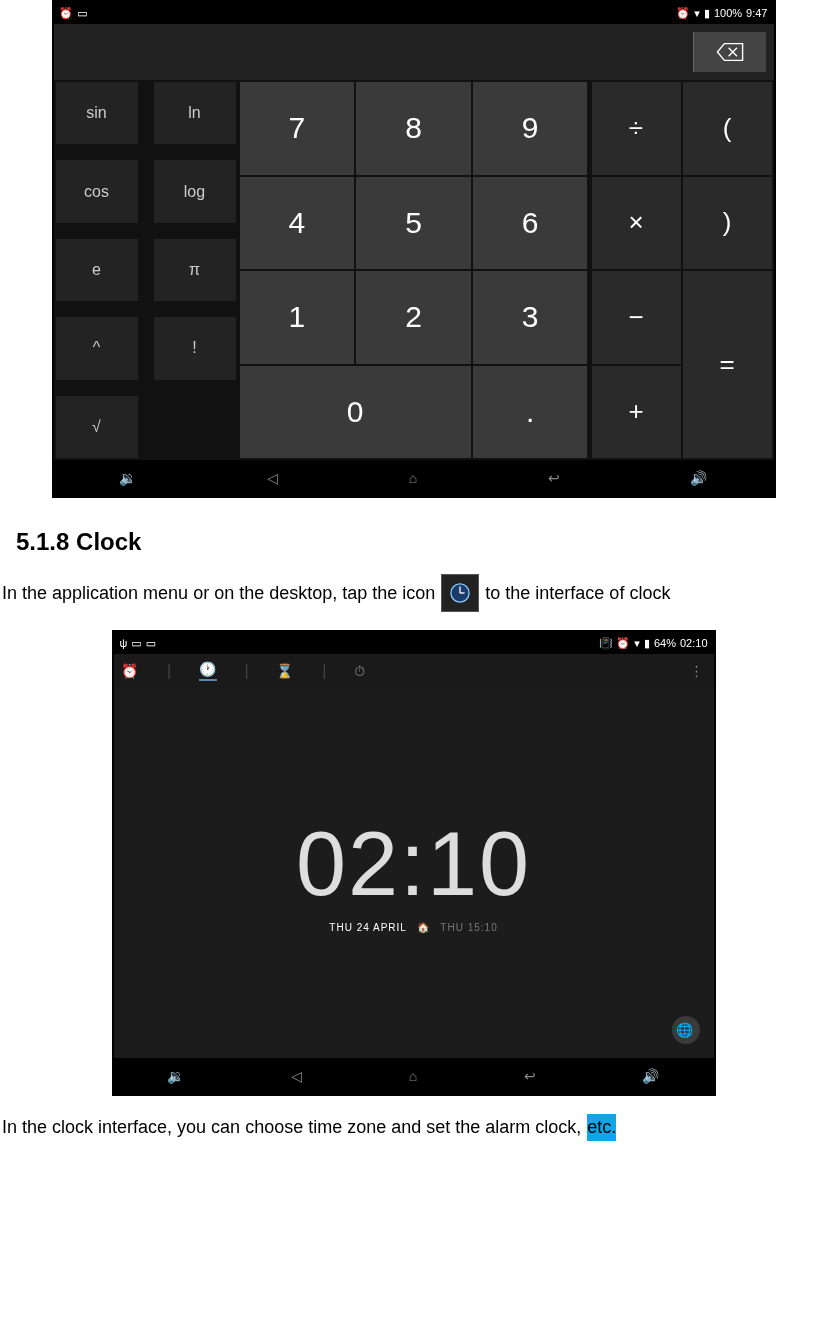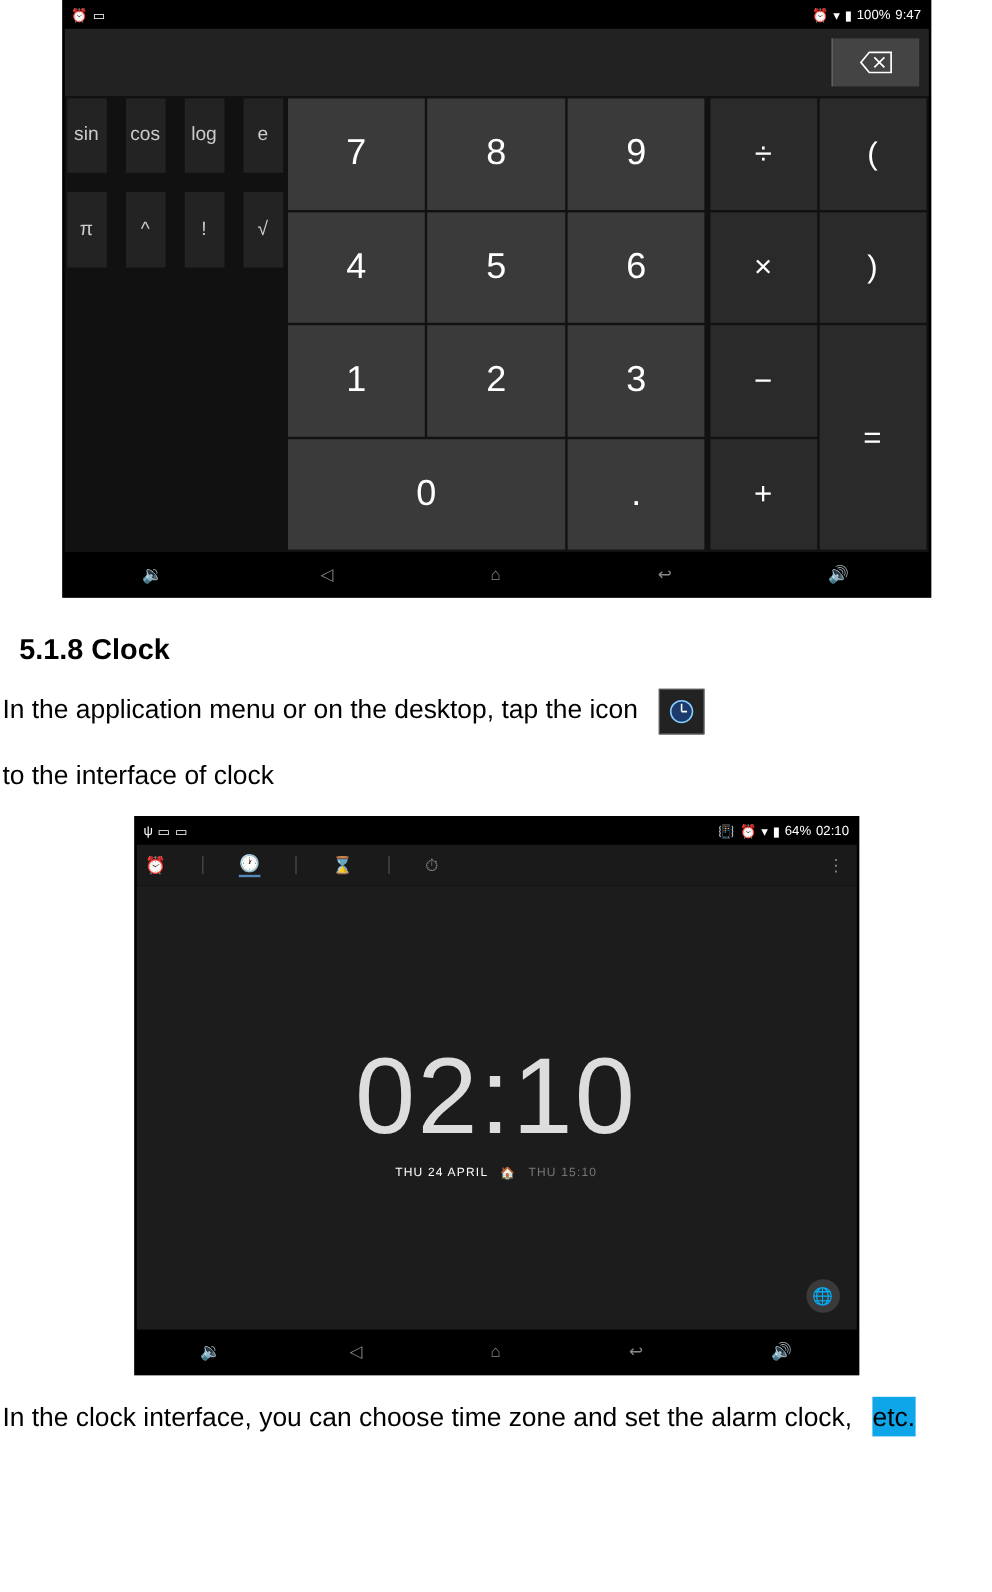--- a/index.html
+++ b/index.html
@@ -51,21 +51,21 @@
   }
   .backspace svg { width:28px; height:20px; fill:#fff;}
   .calc-body {
     display:flex;
     height: 380px;
     background:#111;
   }
   .calc-funcs {
     width: 180px;
     display:grid;
-    grid-template-columns: 1fr 1fr 1fr 1fr;
+    grid-template-columns: 1fr 1fr;
     grid-template-rows: repeat(5,1fr);
     gap:16px;
     background:#111;
     padding:2px;
   }
   .calc-funcs .btn {
     background:#232323;
     color:#ccc;
     display:flex;
     align-items:center;
@@ -117,27 +117,27 @@
   }
   .android-navbar span { font-size:14px;}
   
   
   .section-heading {
     font-size: 24px;
     font-weight: bold;
     margin: 10px 0 18px 16px;
   }
   .para {
-    font-size: 22px;
+    font-size: 18px;
     margin: 0 2px 18px 2px;
     line-height: 1.5;
     display:flex;
-    align-items:flex-start;
+    align-items:center;
     flex-wrap:wrap;
-    gap:17px;
+    gap:6px;
   }
   .clock-app-icon {
     width: 36px;
     height: 36px;
     background:#222;
     display:inline-flex;
     align-items:center;
     justify-content:center;
     border:1px solid #555;
     vertical-align:middle;
@@ -177,21 +177,21 @@
   .clock-time {
     font-size:90px;
     font-weight:200;
     letter-spacing:2px;
     font-family: Arial, sans-serif;
     color:#ddd;
   }
   .clock-date-row {
     display:flex;
     gap:10px;
-    align-items:flex-start;
+    align-items:flex-end;
     margin-top:6px;
     font-size:10px;
     letter-spacing:1px;
   }
   .clock-date-row .dim { color:#777;}
   .clock-date-row .sep { color:#555;}
   .globe-btn {
     position:absolute;
     right:14px;
     bottom:14px;
@@ -241,20 +241,21 @@
     <div class="calc-display">
       <div class="backspace">
         <svg viewBox="0 0 40 28">
             <path d="M12 2 L38 2 L38 26 L12 26 L2 14 Z M18 8 L30 20 M30 8 L18 20" stroke="#fff" stroke-width="2" fill="none"></path>
           </svg>
       </div>
     </div>
     <div class="calc-body">
       <div class="calc-funcs">
         <div class="btn">sin</div>
+        <div class="btn">ln</div>
         <div class="btn">cos</div>
         <div class="btn">log</div>
         <div class="btn">e</div>
         <div class="btn">π</div>
         <div class="btn">^</div>
         <div class="btn">!</div>
         <div class="btn">√</div>
       </div>
       <div class="calc-nums">
         <div class="btn">7</div>

